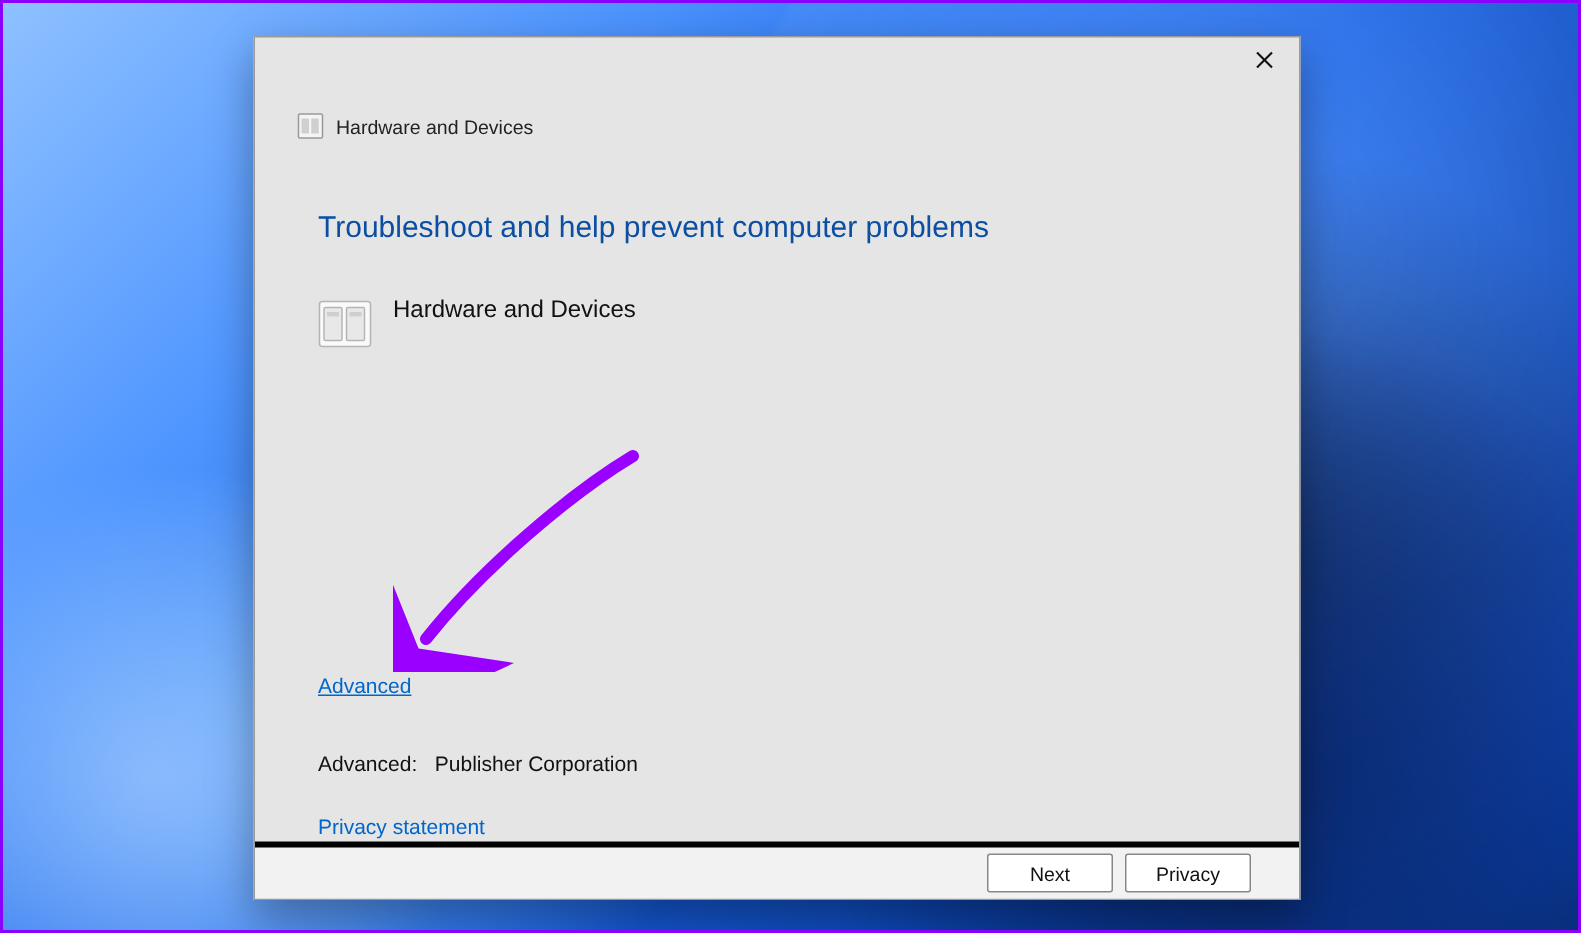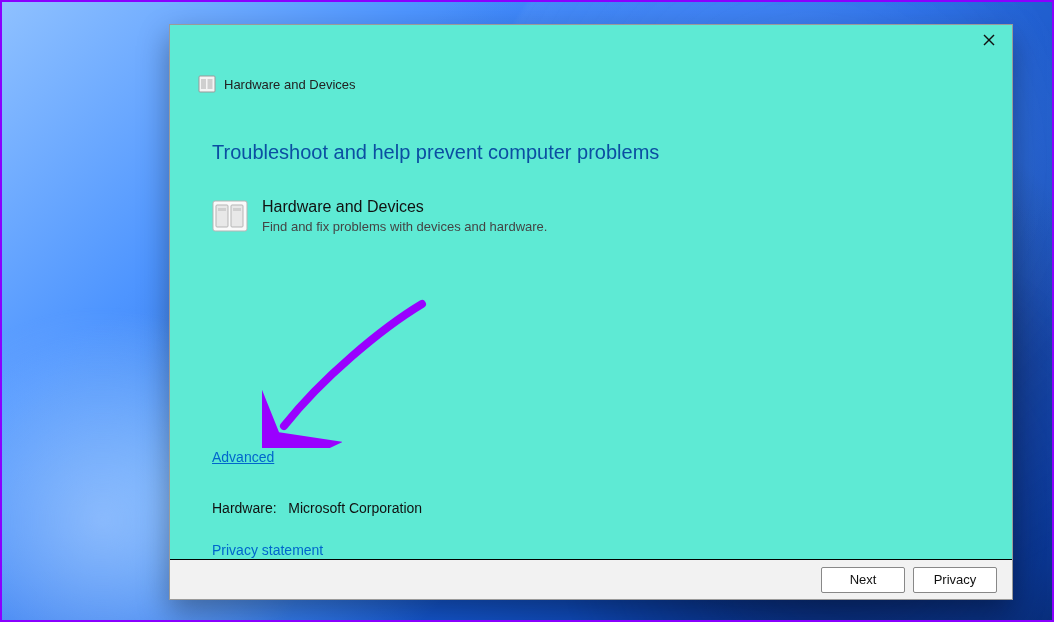--- a/index.html
+++ b/index.html
@@ -19,22 +19,22 @@
     .s1 { width:900px; height:900px; right:-300px; top:-200px;
           background: radial-gradient(circle at 40% 40%, rgba(255,255,255,0.15), rgba(30,90,220,0) 60%); }
     .s2 { width:700px; height:700px; right:-150px; bottom:-250px;
           background: radial-gradient(circle at 50% 50%, rgba(10,40,110,0.9), rgba(10,40,110,0) 60%); }
     .s3 { width:500px; height:500px; left:-150px; bottom:-150px;
           background: radial-gradient(circle at 50% 50%, rgba(180,210,255,0.55), rgba(180,210,255,0) 60%); }
 
     .dialog {
       position: absolute;
       left: 167px; top: 22px;
-      width: 844px; height: 576px;
-      background: #5eead4;
+      width: 698px; height: 576px;
+      background: #e5e5e5;
       border: 1px solid #9a9a9a;
       box-shadow: 0 12px 28px rgba(0,0,0,0.35);
       display: flex; flex-direction: column;
     }
     .titlebar { height: 34px; display:flex; justify-content:flex-end; align-items:flex-start; }
     .close { width: 46px; height: 30px; display:flex; align-items:center; justify-content:center; cursor:default; }
     .close svg { width:12px; height:12px; }
 
     .header-row { display:flex; align-items:center; gap:8px; padding: 20px 28px 0 28px; }
     .hdr-icon { width:18px; height:18px; display:flex; align-items:center; justify-content:center; }
@@ -51,22 +51,22 @@
     .item-desc { font-size:13px; color:#444; margin-top:3px; }
 
     .spacer { height: 168px; }
 
     .adv-link { color:#0066cc; font-size:14px; text-decoration: underline; cursor:pointer; display:inline-block;margin-top:37px; }
 
     .pub-row { margin-top: 34px; font-size:14px; color:#111; }
     .privacy { margin-top: 26px; color:#0066cc; font-size:14px; cursor:pointer; display:inline-block; }
 
     .footer {
-      height: 54px; border-top:1px solid #000000; background:#f2f2f2;
-      display:flex; justify-content:flex-end; align-items:center; gap:8px; padding: 0 15px;
+      height: 54px; border-top:4px solid #000000; background:#f2f2f2;
+      display:flex; justify-content:flex-end; align-items:center; gap:8px; padding: 0 32px;
     }
     .btn { min-width:84px; height:26px; background:#fff; border:1px solid #888; font-size:13px; color:#111; cursor:default; border-radius:2px; }
 
     
     .arrow { position:absolute; left:260px; top:296px; width:170px; height:150px; pointer-events:none; }
   </style>
 </head>
 <body>
 
 <div class="swirl s1"></div>
@@ -103,32 +103,31 @@
         <svg viewBox="0 0 36 36">
           <rect x="1" y="3" width="34" height="30" rx="2" fill="#fafafa" stroke="#b5b5b5"></rect>
           <rect x="4" y="7" width="12" height="22" rx="1" fill="#e8e8e8" stroke="#b5b5b5"></rect>
           <rect x="19" y="7" width="12" height="22" rx="1" fill="#e8e8e8" stroke="#b5b5b5"></rect>
           <rect x="6" y="10" width="8" height="3" fill="#cfcfcf"></rect>
           <rect x="21" y="10" width="8" height="3" fill="#cfcfcf"></rect>
         </svg>
       </span>
       <div>
         <div class="item-title">Hardware and Devices</div>
-        <div class="item-desc">Find and fix problems with devices and hardware.</div>
       </div>
     </div>
 
     <div class="spacer"></div>
 
     <a class="adv-link">Advanced</a>
 
     <div class="pub-row">
-      <span>Hardware:</span>
+      <span>Advanced:</span>
       <span>&nbsp;</span>
-      <span>Microsoft Corporation</span>
+      <span>Publisher Corporation</span>
     </div>
     <a class="privacy">Privacy statement</a>
   </div>
 
   <div class="footer">
     <button class="btn">Next</button>
     <button class="btn">Privacy</button>
   </div>
 </div>
 

